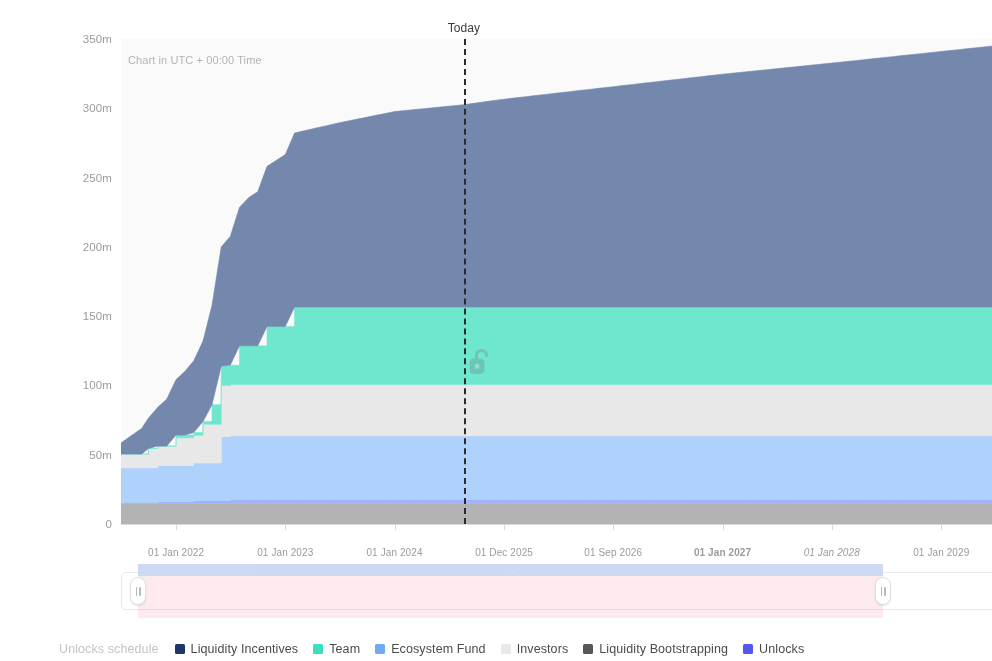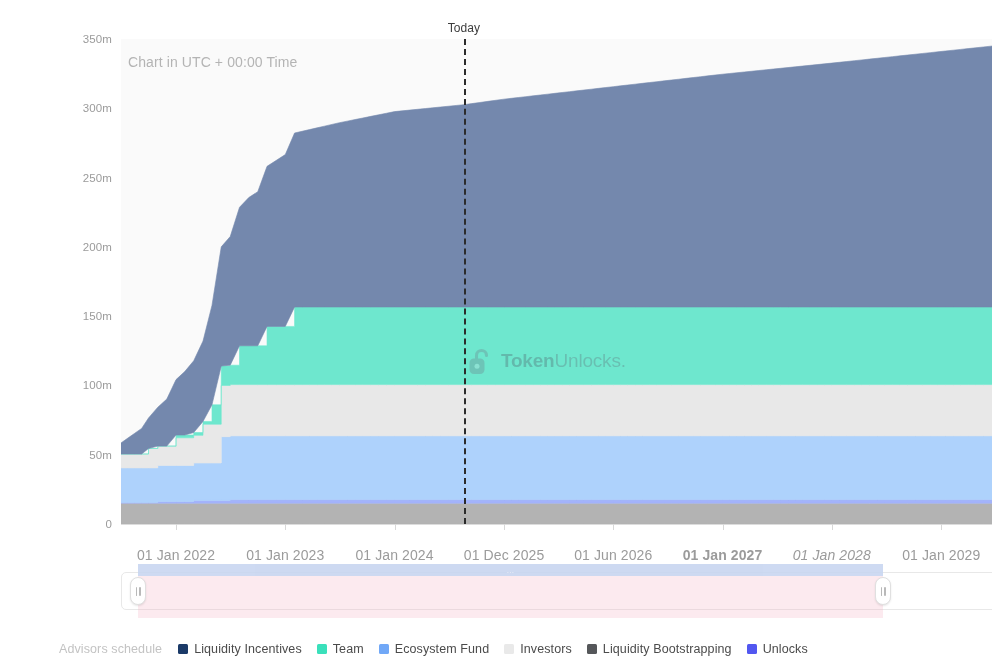--- a/index.html
+++ b/index.html
@@ -47,41 +47,41 @@
   }
   .gridline{
     position:absolute;
     left:78px;width:893px;height:1px;
     background:#e9e9e9;
   }
   .gridline.top{background:#e3e3e3;}
   .xtick{
     position:absolute;
     top:535px;
-    font-size:14px;
+    font-size:10px;
     color:#9b9b9b;
     white-space:nowrap;
     transform:translateX(-50%);
     letter-spacing:.1px;
   }
   .xtickmark{
     position:absolute;
     top:512px;width:1px;height:6px;
     background:#d8d8d8;
   }
   .xaxis-line{
     position:absolute;
     left:78px;top:512px;width:893px;height:1px;background:#dcdcdc;
   }
 
   
   .utc-note{
     position:absolute;
     left:85px;top:42px;
-    font-size:14px;
+    font-size:11px;
     color:#b4b4b4;
     letter-spacing:.1px;
   }
 
   
   .today-line{
     position:absolute;
     top:27px;
     width:0;height:485px;
     border-left:2px dashed #2b2b2b;
@@ -216,35 +216,34 @@
   <div class="utc-note">Chart in UTC + 00:00 Time</div>
 
   <div class="today-line" id="todayLine" style="left: 420.955px;"></div>
 
   <div class="watermark" id="watermark" style="left: 424.955px; top: 334.629px;">
     <svg width="26" height="28" viewBox="0 0 26 28">
       <path d="M8.5 12 V8.5 a5 5 0 0 1 10 0" fill="none" stroke="#6d7683" stroke-width="3.1" stroke-linecap="round"></path>
       <rect x="1.5" y="11.5" width="15" height="15.5" rx="4.2" fill="#6d7683"></rect>
       <circle cx="9" cy="19.2" r="2.5" fill="#cfd6de"></circle>
     </svg>
-    <div class="wm-text"><span>Token</span><span class="lt">Unlocks.</span></div>
   </div>
 
   <div class="xaxis-line"></div>
   <div id="xticks">
       <div class="xtickmark" style="left: 133.064px;"></div>
       <div class="xtick" style="left: 133.064px;">01 Jan 2022</div>
       <div class="xtickmark" style="left: 242.295px;"></div>
       <div class="xtick" style="left: 242.295px;">01 Jan 2023</div>
       <div class="xtickmark" style="left: 351.526px;"></div>
       <div class="xtick" style="left: 351.526px;">01 Jan 2024</div>
       <div class="xtickmark" style="left: 461.056px;"></div>
       <div class="xtick" style="left: 461.056px;">01 Dec 2025</div>
       <div class="xtickmark" style="left: 570.287px;"></div>
-      <div class="xtick" style="left: 570.287px;">01 Jun 2026</div>
+      <div class="xtick" style="left: 570.287px;">01 Sep 2026</div>
       <div class="xtickmark" style="left: 679.518px;"></div>
       <div class="xtick" style="left: 679.518px; font-weight: bold;">01 Jan 2027</div>
       <div class="xtickmark" style="left: 788.749px;"></div>
       <div class="xtick" style="left: 788.749px; font-style: italic;">01 Jan 2028</div>
       <div class="xtickmark" style="left: 898.279px;"></div>
       <div class="xtick" style="left: 898.279px;">01 Jan 2029</div>
     </div>
 
   <div class="slider"></div>
   <div class="slider-selection"></div>
@@ -254,21 +253,21 @@
   <div class="handle" style="left:87px;">
     <i></i>
       <i></i>
   </div>
   <div class="handle" style="left:832px;">
     <i></i>
       <i></i>
   </div>
 
   <div class="legend">
-    <div class="legend-title">Advisors schedule</div>
+    <div class="legend-title">Unlocks schedule</div>
     <div id="legendItems" style="display:flex;align-items:flex-start;">
         <div class="legend-item">
           <span class="legend-swatch" style="background: rgb(27, 58, 104);"></span>
           <span class="legend-label">Liquidity Incentives</span>
         </div>
         <div class="legend-item">
           <span class="legend-swatch" style="background: rgb(58, 224, 187);"></span>
           <span class="legend-label">Team</span>
         </div>
         <div class="legend-item">

